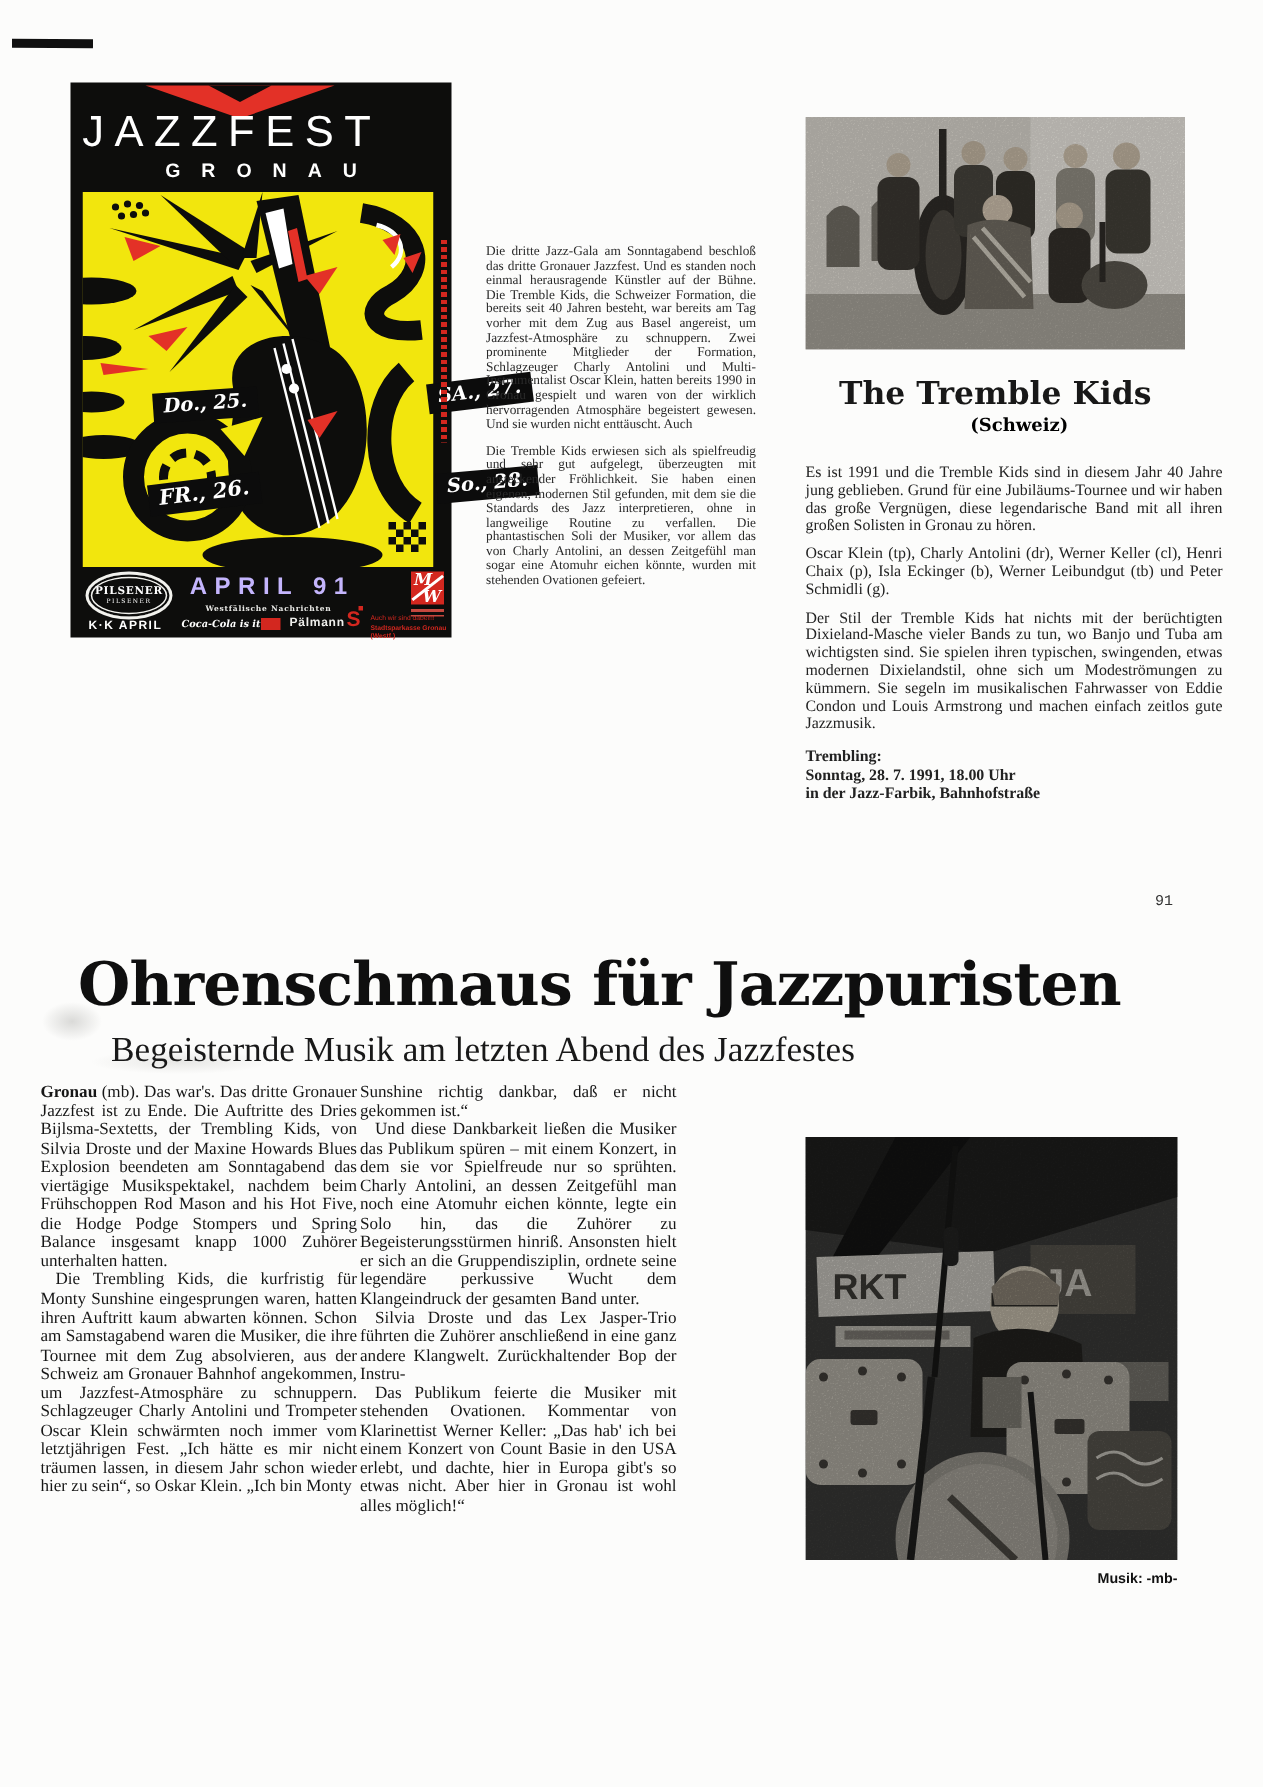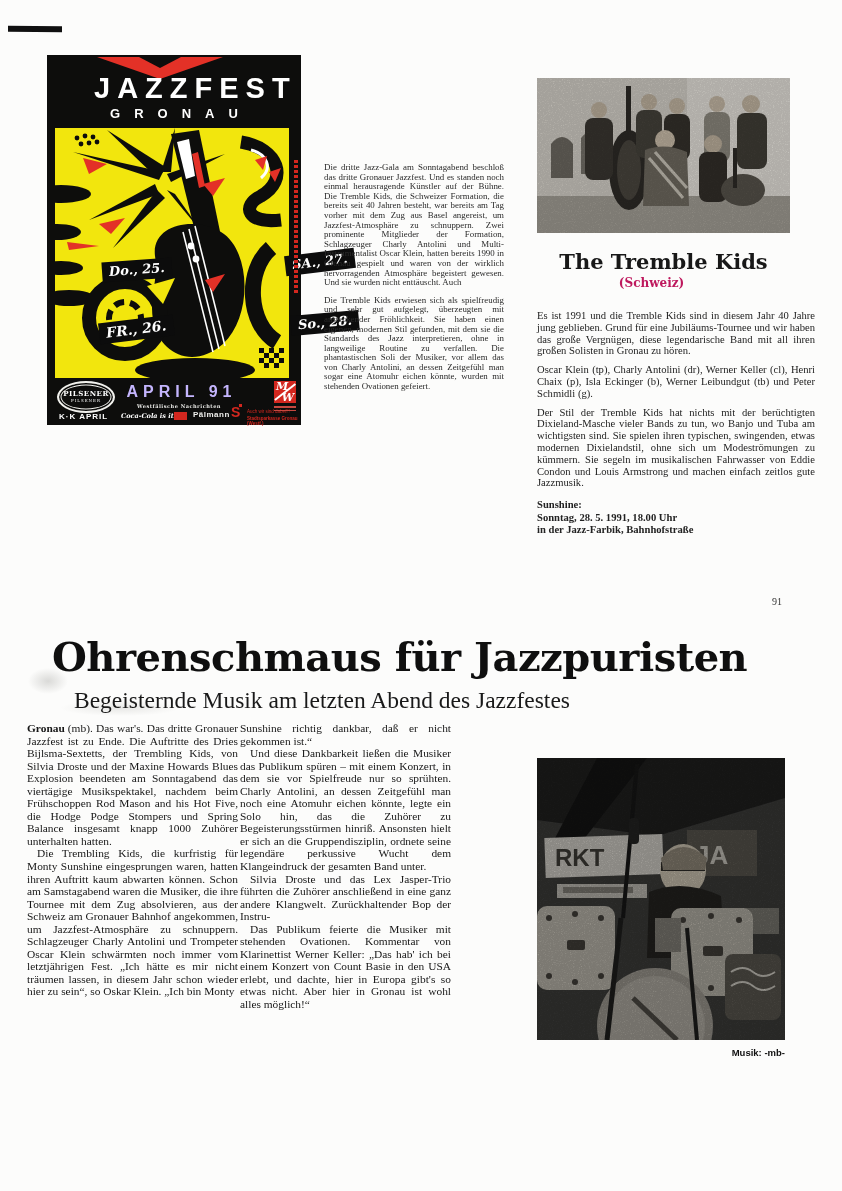--- a/index.html
+++ b/index.html
@@ -7,21 +7,21 @@
   .abs{position:absolute;}
 
   
   .scan-mark{left:8px;top:26px;width:54px;height:6px;background:#101010;transform:rotate(.4deg);}
   .smudge1{left:28px;top:668px;width:40px;height:26px;background:radial-gradient(closest-side,#9a9a96,transparent);opacity:.35;}
   .smudge2{left:60px;top:700px;width:120px;height:16px;background:radial-gradient(closest-side,#aaaaa5,transparent);opacity:.25;}
 
   
   .poster{left:47px;top:55px;width:254px;height:370px;background:#0d0d0c;}
   .poster-topart{left:0;top:0;width:254px;height:26px;}
-  .poster-title{left:0;top:17px;width:208px;text-align:center;color:#fff;font-family:"Liberation Sans",sans-serif;font-weight:bold;font-size:29px;letter-spacing:7px;text-indent:7px;padding-left:40px;}
+  .poster-title{left:0;top:17px;width:208px;text-align:center;color:#fff;font-family:"Liberation Sans",sans-serif;font-weight:normal;font-size:29px;letter-spacing:7px;text-indent:7px;}
   .poster-city{left:0;top:51px;width:254px;text-align:center;color:#fff;font-family:"Liberation Sans",sans-serif;font-weight:bold;font-size:13px;letter-spacing:14px;text-indent:14px;}
   .poster-art{left:8px;top:73px;width:234px;height:250px;}
   .pdate{position:absolute;background:#0c0c0c;color:#fff;font-family:"DejaVu Serif",serif;font-style:italic;font-weight:bold;font-size:13px;padding:2px 7px 3px;white-space:nowrap;}
   .d-thu{left:55px;top:205px;transform:rotate(-4deg);}
   .d-sat{left:238px;top:197px;transform:rotate(-7deg);}
   .d-fri{left:52px;top:264px;transform:rotate(-7deg);font-size:14px;}
   .d-sun{left:244px;top:258px;transform:rotate(-5deg);}
   .side-strip{left:247px;top:105px;width:4px;height:135px;background:repeating-linear-gradient(#d3271f 0 3px,#0d0d0c 3px 5px);}
   .april{left:62px;top:328px;width:140px;text-align:center;color:#c4b5fd;font-family:"Liberation Sans",sans-serif;font-weight:bold;font-size:16px;letter-spacing:5px;text-indent:5px;}
   .wn{left:62px;top:348px;width:140px;text-align:center;color:#e9e9e6;font-family:"DejaVu Serif",serif;font-weight:bold;font-size:5px;letter-spacing:.5px;}
@@ -43,25 +43,25 @@
   .mwtxt{left:227px;top:351px;width:22px;}
   .mwtxt div{height:1.5px;background:#c6483f;margin-bottom:2px;}
 
   
   .gala-col{left:324px;top:131px;width:180px;font-family:Liberation Serif, serif;font-size:8.9px;line-height:9.6px;text-align:justify;color:#2a2a2a;hyphens:auto;margin-top:32px;}
   .gala-col p{margin:0 0 8px 0;}
 
   
   .band-photo{left:537px;top:78px;width:253px;height:155px;}
   .tk-title{left:537px;top:249px;width:253px;text-align:center;font-family:"DejaVu Serif",serif;font-weight:bold;font-size:21px;color:#181818;}
-  .tk-sub{left:525px;top:276px;width:253px;text-align:center;font-family:"DejaVu Serif",serif;font-weight:bold;font-size:12px;color:#be185d;}
+  .tk-sub{left:553px;top:276px;width:253px;text-align:center;font-family:"DejaVu Serif",serif;font-weight:bold;font-size:12px;color:#000000;}
   .tk-col{left:537px;top:310px;width:278px;font-size:10.6px;line-height:11.8px;text-align:justify;color:#222;hyphens:auto;}
   .tk-col p{margin:0 0 7px 0;}
   .tk-gig{font-weight:bold;line-height:12.4px;}
-  .pagenum{left:752px;top:596px;width:30px;text-align:right;font-size:10px;color:#333;}
+  .pagenum{left:752px;top:596px;width:30px;text-align:right;font-size:10px;color:#333;font-family:Liberation Mono, monospace;}
 
   
   .headline{left:52px;top:633px;width:600px;font-family:"DejaVu Serif",serif;font-weight:bold;font-size:40px;letter-spacing:-.5px;color:#0f0f0f;white-space:nowrap;}
   .subhead{left:74px;top:687px;width:560px;font-family:"Liberation Serif",serif;font-size:23.5px;color:#191919;white-space:nowrap;}
   .ncol{top:722px;width:211px;font-size:11.4px;line-height:12.55px;text-align:justify;color:#161616;hyphens:auto;}
   .col1{left:27px;}
   .col2{left:240px;}
   .ncol p{margin:0;}
   .ncol p + p{text-indent:10px;}
   .lead b{margin-right:3px;}
@@ -240,22 +240,22 @@
 </svg>
 
 <div class="abs tk-title">The Tremble Kids</div>
 <div class="abs tk-sub">(Schweiz)</div>
 
 <div class="abs tk-col">
   <p>Es ist 1991 und die Tremble Kids sind in diesem Jahr 40 Jahre jung geblieben. Grund für eine Jubiläums-Tournee und wir haben das große Vergnügen, diese legendarische Band mit all ihren großen Solisten in Gronau zu hören.</p>
   <p>Oscar Klein (tp), Charly Antolini (dr), Werner Keller (cl), Henri Chaix (p), Isla Eckinger (b), Werner Leibundgut (tb) und Peter Schmidli (g).</p>
   <p>Der Stil der Tremble Kids hat nichts mit der berüchtigten Dixieland-Masche vieler Bands zu tun, wo Banjo und Tuba am wichtigsten sind. Sie spielen ihren typischen, swingenden, etwas modernen Dixielandstil, ohne sich um Modeströmungen zu kümmern. Sie segeln im musikalischen Fahrwasser von Eddie Condon und Louis Armstrong und machen einfach zeitlos gute Jazzmusik.</p>
   <div class="tk-gig" style="margin-top:10px;">
-    <div>Sunshine:</div>
-    <div>Sonntag, 28. 5. 1991, 18.00 Uhr</div>
+    <div>Trembling:</div>
+    <div>Sonntag, 28. 7. 1991, 18.00 Uhr</div>
     <div>in der Jazz-Farbik, Bahnhofstraße</div>
   </div>
 </div>
 <div class="abs pagenum">91</div>
 
 <div class="abs headline">Ohrenschmaus für Jazzpuristen</div>
 <div class="abs subhead">Begeisternde Musik am letzten Abend des Jazzfestes</div>
 
 <div class="abs ncol col1">
   <p class="lead"><b>Gronau</b><span>(mb). Das war's. Das dritte Gronauer Jazzfest ist zu Ende. Die Auftritte des Dries Bijlsma-Sextetts, der Trembling Kids, von Silvia Droste und der Maxine Howards Blues Explosion beendeten am Sonntagabend das viertägige Musikspektakel, nachdem beim Frühschoppen Rod Mason and his Hot Five, die Hodge Podge Stompers und Spring Balance insgesamt knapp 1000 Zuhörer unterhalten hatten.</span></p>

